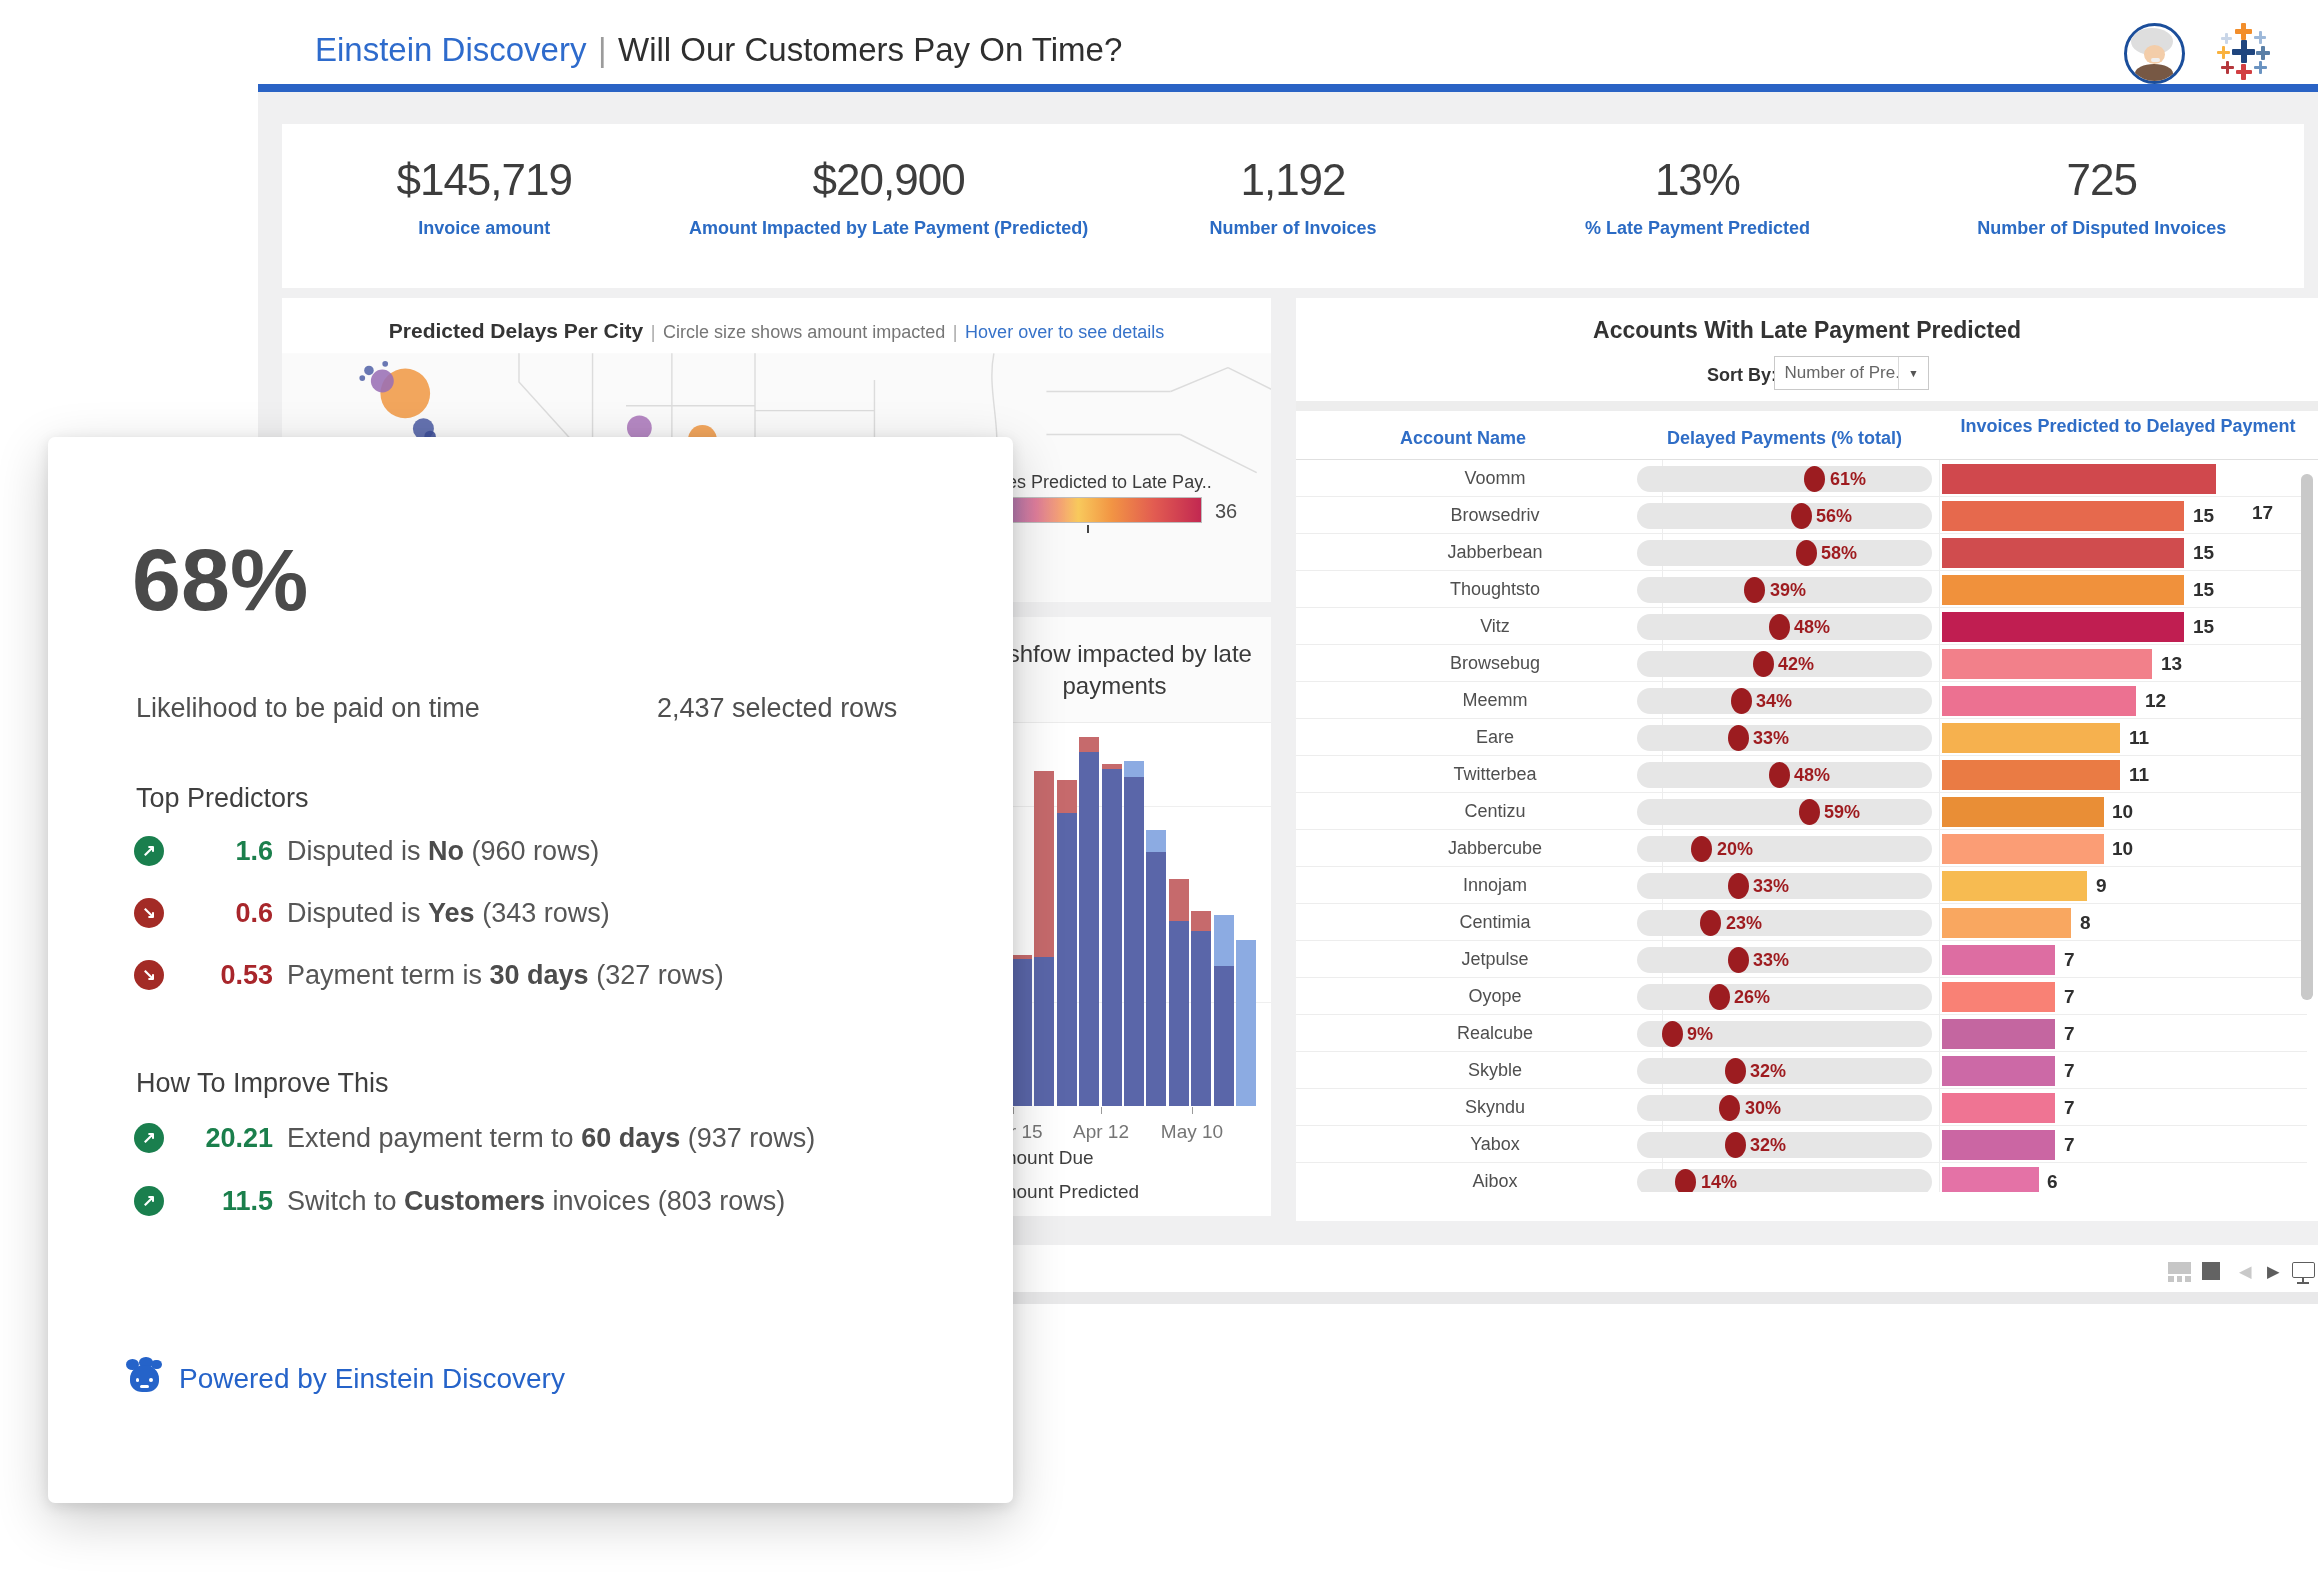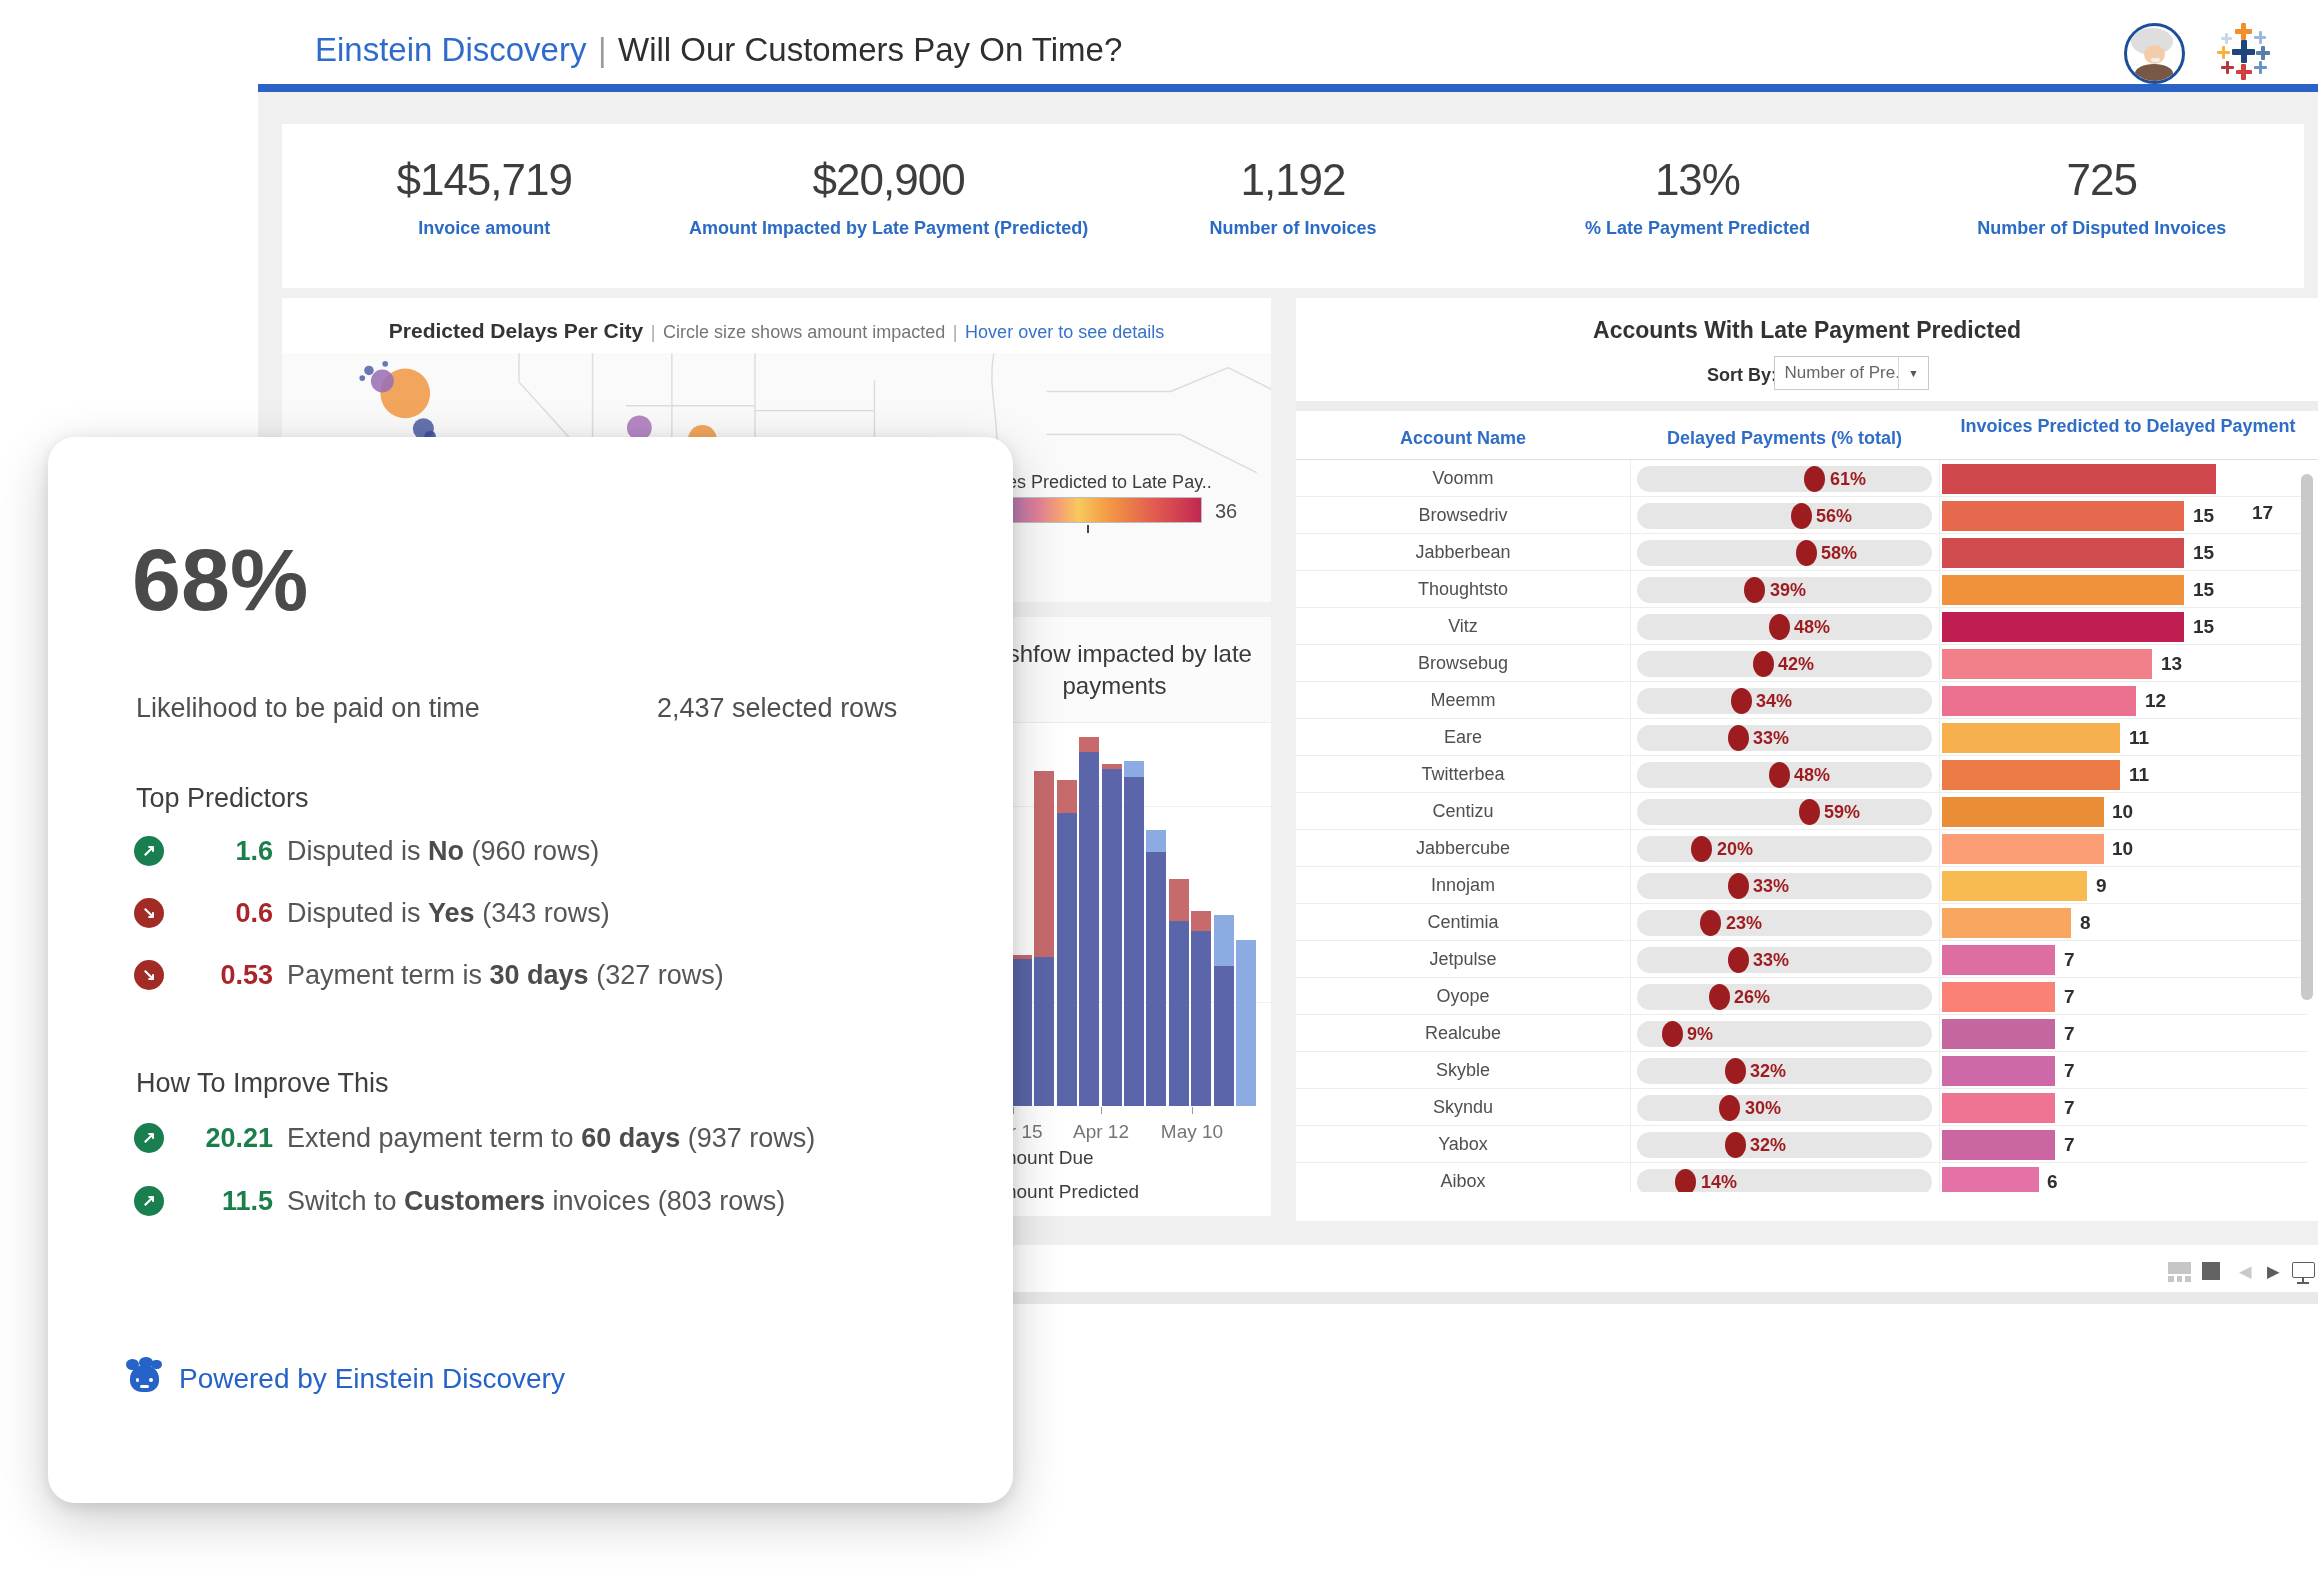--- a/index.html
+++ b/index.html
@@ -64,21 +64,21 @@
   #sort-dd .dd-text{flex:1;padding:0 9.6px;font-size:17px;color:#666;white-space:nowrap;overflow:hidden;}
   #sort-dd .dd-btn{width:29px;align-self:stretch;border-left:1px solid #d9d9d9;display:flex;align-items:center;justify-content:center;font-size:10.5px;color:#555;}
   #acct-gray{position:absolute;left:0;top:103px;width:1022px;height:9.6px;background:#ededed;}
   .colh{position:absolute;top:117px;font-size:18px;font-weight:bold;color:#2f6dc6;text-align:center;}
   #colh-1{left:0;width:334px;padding-top:13.4px;}
   #colh-2{left:334px;width:309px;padding-top:13.4px;}
   #colh-3{left:660px;width:344px;line-height:1.25;}
   #colh-border{position:absolute;left:0;top:161px;width:1022px;height:1px;background:#e0e0e0;}
   #rows-vp{position:absolute;left:0;top:162px;width:1011px;height:732px;overflow:hidden;}
   .t-row{position:relative;height:37px;border-bottom:1px solid #ededed;box-sizing:border-box;}
-  .t-name{position:absolute;left:0;top:0;width:334px;height:36px;line-height:36px;text-align:center;font-size:18px;color:#4f4f4f;border-right:1px solid #ededed;}
+  .t-name{position:absolute;left:0;top:0;width:334px;height:36px;line-height:36px;text-align:center;font-size:18px;color:#4f4f4f;border-right:1px solid #ededed;padding-left:32px;}
   .t-trackcell{position:absolute;left:334px;top:0;width:309px;height:36px;border-right:1px solid #ededed;}
   .track{position:absolute;left:6.7px;top:5.7px;width:295px;height:26px;border-radius:13.4px;background:#e6e6e6;}
   .dot{position:absolute;top:0;width:21px;height:26px;border-radius:50%;background:#9c1c20;}
   .t-pct{position:absolute;top:8.6px;font-size:18px;font-weight:bold;color:#9e1b1f;white-space:nowrap;}
   .t-bar{position:absolute;left:646px;top:3.8px;height:30px;}
   .t-count{position:absolute;top:7.6px;font-size:19px;font-weight:600;color:#2f2f2f;}
   #acct-scroll{position:absolute;left:1005px;top:176px;width:11.5px;height:526px;border-radius:5.7px;background:#c9c9c9;}
 
   
   #toolbar{left:258px;top:1245px;width:2060px;height:48px;background:#fff;}
@@ -88,21 +88,21 @@
   #ic-grid .b{position:absolute;top:14.3px;width:5.7px;height:5.7px;background:#c6c6c6;}
   #ic-square{left:2202px;top:1262px;width:18px;height:18px;background:#636363;}
   .nav-tri{font-size:16.3px;line-height:19px;}
   #ic-prev{left:2239px;top:1262px;color:#c9c9c9;}
   #ic-next{left:2267px;top:1262px;color:#5d5d5d;}
   #ic-screen{left:2292px;top:1262px;width:21px;height:14.3px;border:1.9px solid #5d5d5d;border-radius:1.9px;}
   #ic-screen .stand{position:absolute;left:8.6px;top:14.3px;width:2.9px;height:4.8px;background:#5d5d5d;}
   #ic-screen .base{position:absolute;left:3.8px;top:19px;width:12.4px;height:1.9px;background:#5d5d5d;}
 
   
-  #card{left:48px;top:437px;width:965px;height:1066px;background:#fff;border-radius:27px;
+  #card{left:48px;top:437px;width:965px;height:1066px;background:#fff;border-radius:7px;
         box-shadow:0 17px 53px rgba(0,0,0,.20), 0 3.8px 13.4px rgba(0,0,0,.10);z-index:50;}
   #score{position:absolute;left:84px;top:92px;font-size:88px;font-weight:bold;color:#4a4a4a;}
   #score-label{position:absolute;left:88px;top:256px;font-size:27px;color:#4f4f4f;}
   #rows-label{position:absolute;left:609px;top:256px;font-size:27px;color:#4f4f4f;}
   .sec-title{position:absolute;left:88px;font-size:27px;color:#3f3f3f;font-weight:500;}
   .p-row{position:absolute;left:86px;width:841px;height:38px;}
   .p-icon{position:absolute;left:0;top:1.9px;width:30px;height:30px;border-radius:50%;color:#fff;font-size:16.3px;font-weight:bold;
           display:flex;align-items:center;justify-content:center;}
   .p-icon.up{background:#1a7f4e;}
   .p-icon.down{background:#a32b26;}

